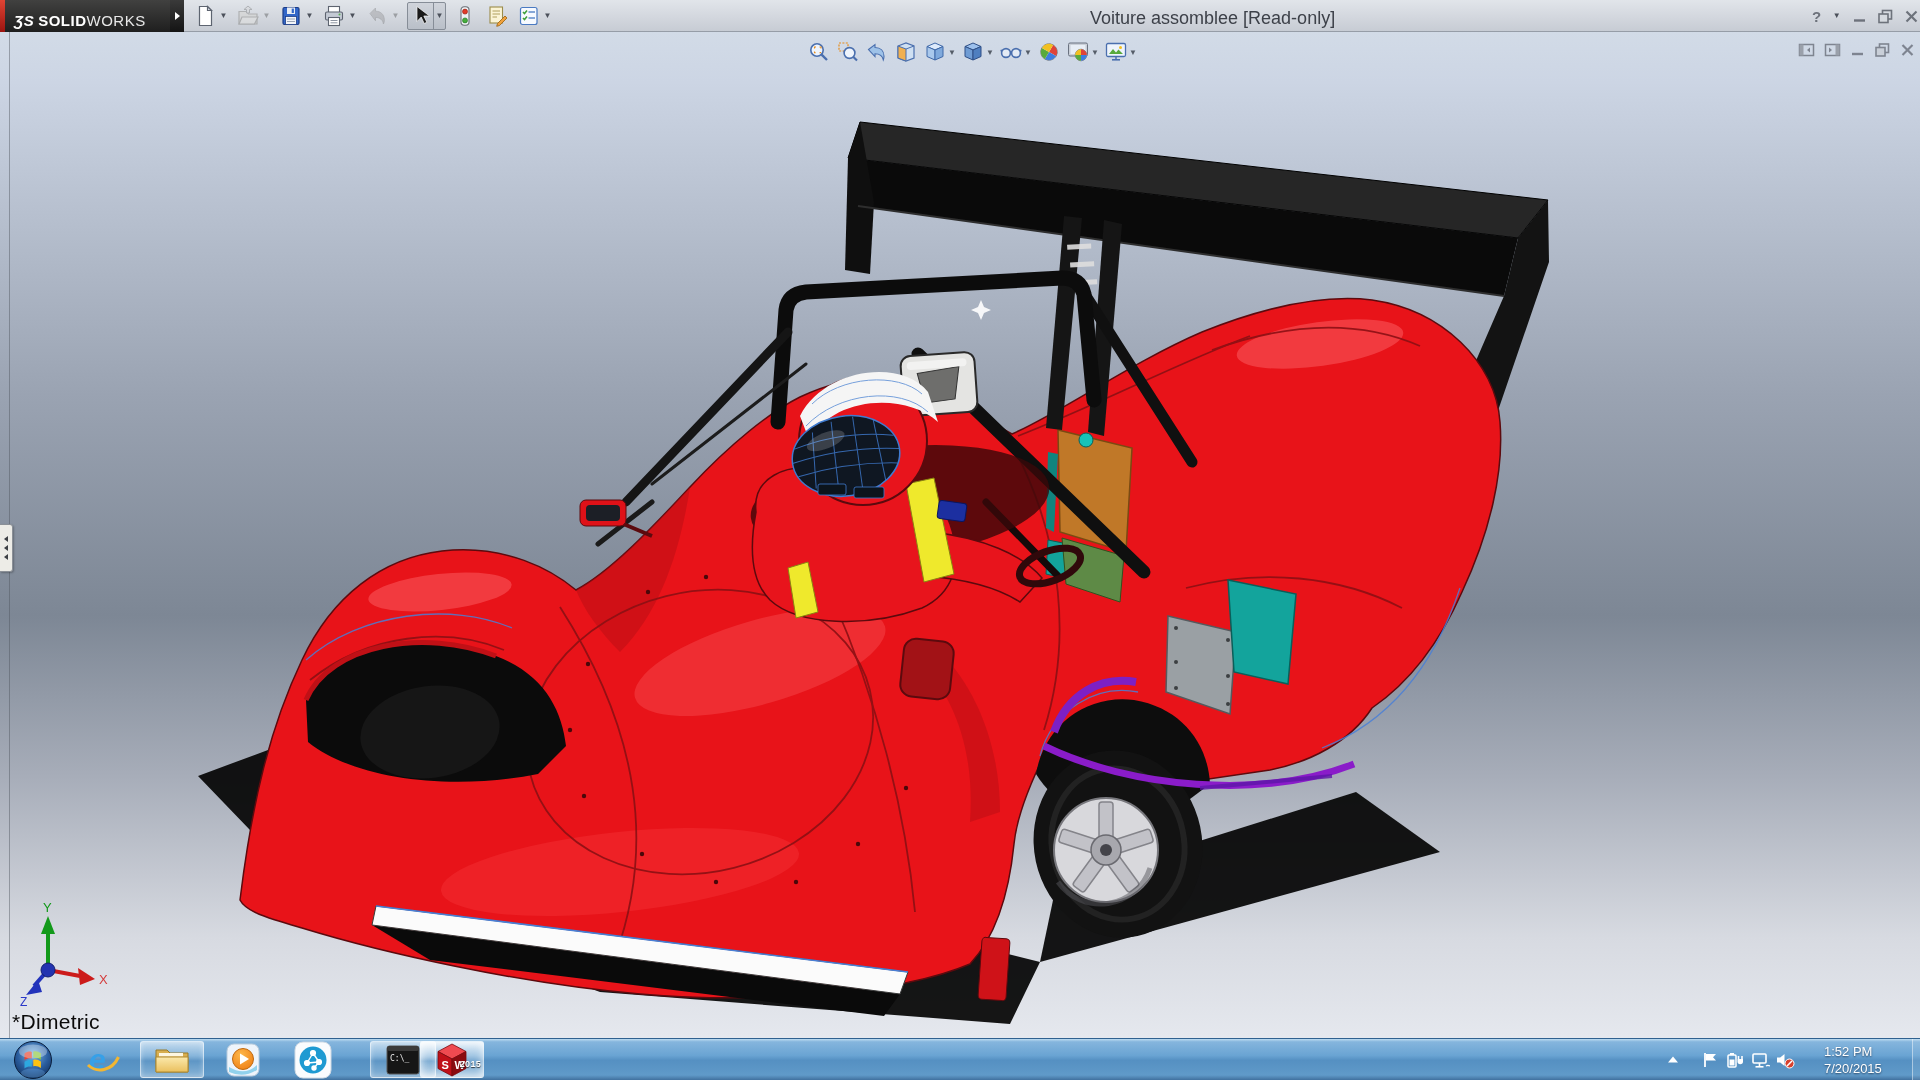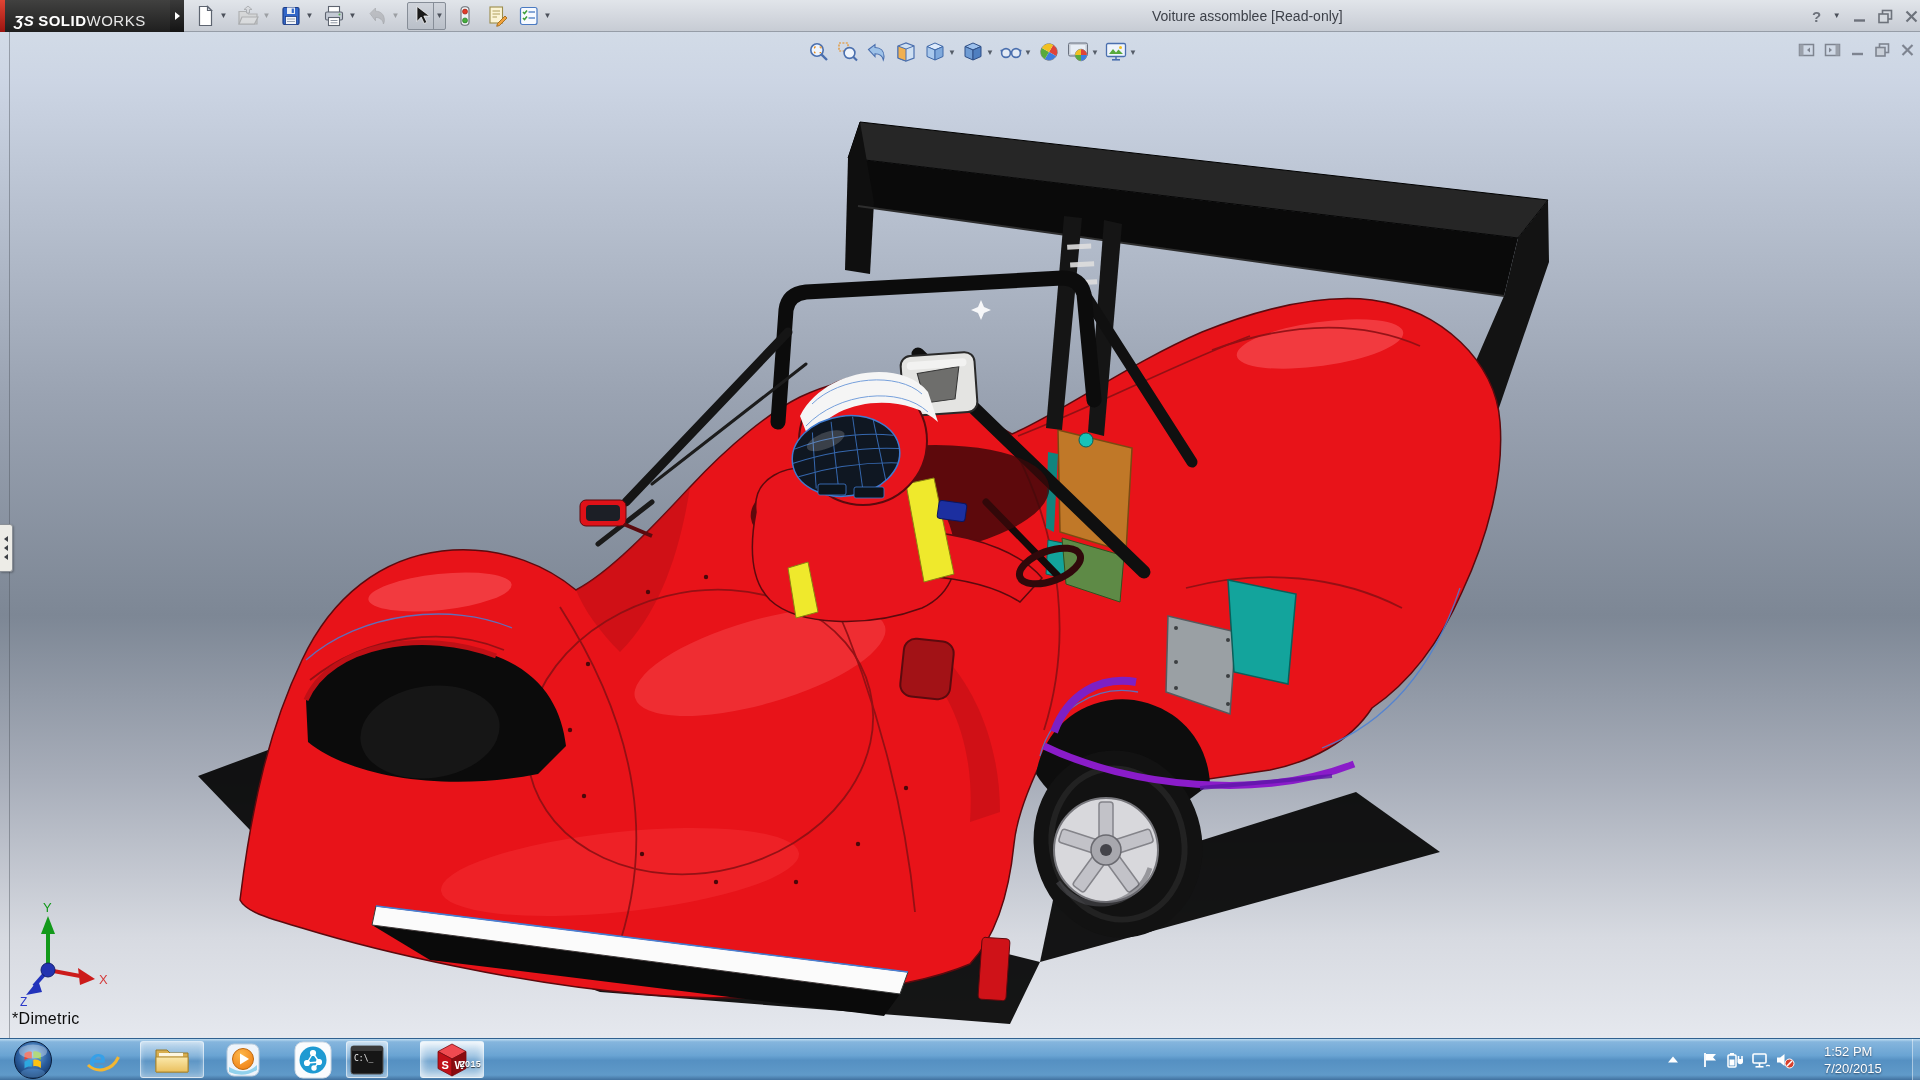--- a/index.html
+++ b/index.html
@@ -23,21 +23,21 @@
 
 .tbar{position:absolute;left:192px;top:0;height:32px;display:flex;align-items:center}
 .titem{display:flex;align-items:center;margin-right:6px}
 .ticon{width:26px;height:26px;display:flex;align-items:center;justify-content:center}
 .caret{width:11px;font-size:8px;color:#4b505a;text-align:center;line-height:10px;cursor:default}
 .disabled{opacity:.42;filter:grayscale(.9)}
 .selwrap{display:flex;align-items:center;border:1px solid #868d97;border-radius:2px;
   background:linear-gradient(180deg,#d0d4db,#b9bfc8);margin-right:6px}
 .selwrap .ticon{border-right:1px solid #868d97}
 
-#wintitle{position:absolute;left:1152px;top:8px;font-size:14px;color:#3d4149;white-space:nowrap}
+#wintitle{position:absolute;left:1090px;top:8px;font-size:18px;color:#3d4149;white-space:nowrap}
 #winctrl{position:absolute;left:1812px;top:0;height:32px;display:flex;align-items:center;gap:10px;color:#6d727b}
 #winctrl .wc{display:flex;align-items:center;justify-content:center;height:20px}
 #winctrl .help{font-size:15px;font-weight:bold}
 
 
 #viewport{position:absolute;left:0;top:32px;width:1920px;height:1006px;overflow:hidden;
   background:linear-gradient(180deg,#d2dbe7 0%,#ccd5e4 5%,#9aa3b2 36%,#7d8795 58%,#a7adb9 74%,#d7dae1 90%,#e5e8ee 100%)}
 #carsvg{position:absolute;left:0;top:0;display:block}
 #hairline{position:absolute;left:9px;top:0;width:1px;height:100%;background:rgba(78,84,94,.45)}
 #lefttab{position:absolute;left:0;top:492px;width:13px;height:48px;background:#edece7;
@@ -46,21 +46,21 @@
 .tab-ar{width:0;height:0;border-top:3px solid transparent;border-bottom:3px solid transparent;border-right:4px solid #3c3f44}
 
 #hud{position:absolute;left:806px;top:7px;display:flex;align-items:center;gap:3px}
 .hitem{display:flex;align-items:center}
 .hicon{width:26px;height:26px;display:flex;align-items:center;justify-content:center}
 .hcaret{width:9px;font-size:8px;color:#555d68;line-height:9px}
 
 #docctrl{position:absolute;left:1798px;top:10px;display:flex;align-items:center;gap:9px}
 .dcicon{display:flex;align-items:center;justify-content:center}
 
-#viewlabel{position:absolute;left:12px;top:978px;font-size:16px;color:#0a0a0a;letter-spacing:.3px}
+#viewlabel{position:absolute;left:12px;top:978px;font-size:21px;color:#0a0a0a;letter-spacing:.3px}
 
 
 #taskbar{position:absolute;left:0;top:1038px;width:1920px;height:42px;
   background:linear-gradient(180deg,#bddcf1 0%,#85b5dd 7%,#6aa4d3 40%,#5590c2 52%,#609ac9 88%,#41719f 100%);
   border-top:1px solid #2f618f}
 .tkplain{position:absolute;top:4px;height:34px;display:flex;align-items:center;justify-content:center}
 .tkbtn{position:absolute;top:2px;height:37px;border:1px solid rgba(250,253,255,.62);border-radius:3px;
   background:linear-gradient(180deg,rgba(255,255,255,.5),rgba(255,255,255,.16) 45%,rgba(255,255,255,.06) 55%,rgba(255,255,255,.26));
   box-shadow:inset 0 0 5px rgba(255,255,255,.4);display:flex;align-items:center;justify-content:center}
 .tkbtn.active{background:linear-gradient(180deg,rgba(255,255,255,.78),rgba(255,255,255,.32) 45%,rgba(220,238,252,.26) 55%,rgba(255,255,255,.5));
@@ -636,21 +636,21 @@
         <line x1="13" y1="22" x2="25" y2="21"></line>
           <line x1="25" y1="21" x2="20" y2="27"></line>
         <circle cx="19" cy="12" r="2.4"></circle>
           <circle cx="13" cy="22" r="2.4"></circle>
           <circle cx="25" cy="21" r="2.4"></circle>
           <circle cx="20" cy="27" r="2"></circle>
       </g>
     </svg>
   </div>
 
-  <div class="tkbtn" style="left:346px;width:42px">
+  <div class="tkbtn" style="left:370px;width:66px">
     <svg width="34" height="30" viewBox="0 0 34 30">
       <rect x="1" y="1" width="32" height="28" rx="2.5" fill="#161616" stroke="#585858"></rect>
       <rect x="1" y="1" width="32" height="5" rx="2.5" fill="#3a3a3a"></rect>
       <text x="4" y="16" font-size="8" font-family="DejaVu Sans Mono, monospace" fill="#e8e8e8">C:\_</text>
     </svg>
   </div>
 
   <div class="tkbtn active" style="left:420px;width:64px">
     <svg width="34" height="36" viewBox="0 0 34 36">
       <path d="M17 2 31 9.5 17 17 3 9.5z" fill="#ef4a50" stroke="#7a0a0e" stroke-width=".8"></path>

